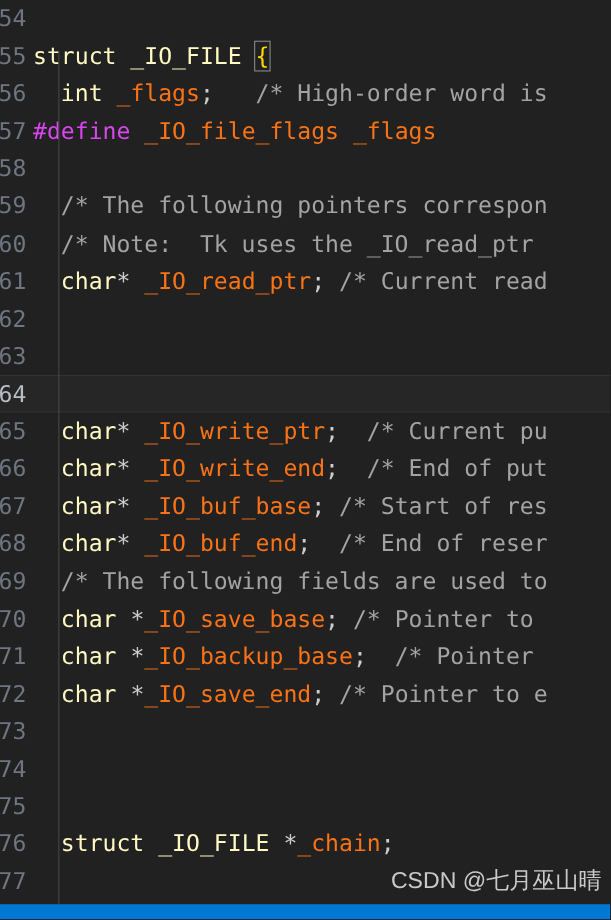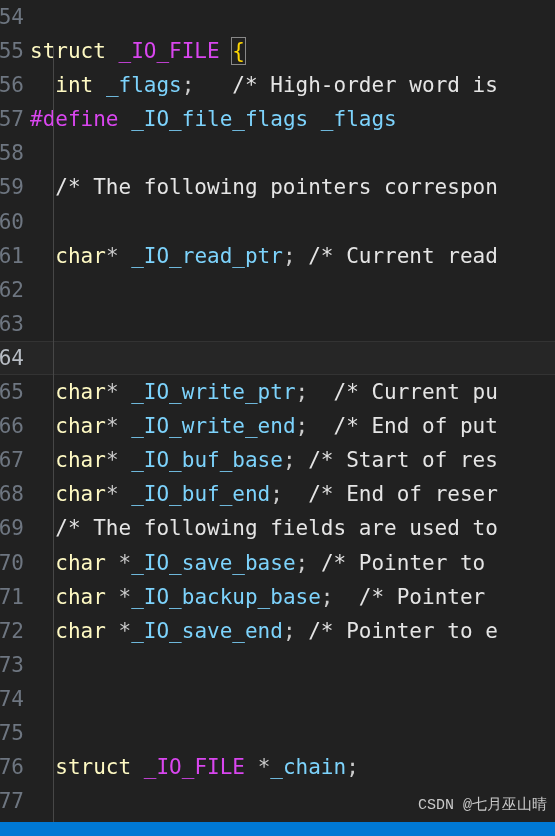--- a/index.html
+++ b/index.html
@@ -73,40 +73,40 @@
     left: 53px;
     top: 46px;
     width: 1px;
     height: 776px;
     background: #474747;
     z-index: 1;
   }
 
   
   .kw   { color: #fef9c3; }  
-  .type { color: #d946ef; }  
-  .id   { color: #7dd3fc; }  
+  .type { color: #fef9c3; }  
+  .id   { color: #f97316; }  
   .pp   { color: #d946ef; }  
-  .cmt  { color: #e5e5e5; text-align: right; }  
+  .cmt  { color: #a3a3a3; text-align: right; }  
   .punc { color: #cccccc; }  
   .brace{ color: #ffd700; }  
 
   .brace-match {
     outline: 1px solid #888888;
     padding: 1px 0;
   }
 
   
   #watermark {
     position: absolute;
     right: 8px;
     bottom: 22px;
     color: #d8d8d8;
-    font-size: 15px;
-    font-family: Liberation Mono, monospace;
+    font-size: 21px;
+    font-family: Liberation Sans, sans-serif;
     opacity: 0.92;
     z-index: 5;
     white-space: pre;
   }
 
   
   #status-bar {
     position: absolute;
     left: 0;
     bottom: 0;
@@ -123,21 +123,21 @@
 
   <div id="code-area">
     <div id="indent-guide"></div>
     <div id="lines-container">
         <div class="line"><div class="gutter">554</div><div class="content"></div></div>
         <div class="line"><div class="gutter">555</div><div class="content"><span class="kw">struct</span><span class="punc"> </span><span class="type">_IO_FILE</span><span class="punc"> </span><span class="brace brace-match">{</span></div></div>
         <div class="line"><div class="gutter">556</div><div class="content"><span class="punc">  </span><span class="kw">int</span><span class="punc"> </span><span class="id">_flags</span><span class="punc">;</span><span class="punc">   </span><span class="cmt">/* High-order word is</span></div></div>
         <div class="line"><div class="gutter">557</div><div class="content"><span class="pp">#define</span><span class="punc"> </span><span class="id">_IO_file_flags</span><span class="punc"> </span><span class="id">_flags</span></div></div>
         <div class="line"><div class="gutter">558</div><div class="content"></div></div>
         <div class="line"><div class="gutter">559</div><div class="content"><span class="punc">  </span><span class="cmt">/* The following pointers correspon</span></div></div>
-        <div class="line"><div class="gutter">560</div></div>
+        <div class="line"><div class="gutter">560</div><div class="content"><span class="punc">  </span><span class="cmt">/* Note:  Tk uses the _IO_read_ptr</span></div></div>
         <div class="line"><div class="gutter">561</div><div class="content"><span class="punc">  </span><span class="kw">char</span><span class="punc">*</span><span class="punc"> </span><span class="id">_IO_read_ptr</span><span class="punc">;</span><span class="punc"> </span><span class="cmt">/* Current read</span></div></div>
         <div class="line"><div class="gutter">562</div></div>
         <div class="line"><div class="gutter">563</div></div>
         <div class="line current"><div class="gutter">564</div></div>
         <div class="line"><div class="gutter">565</div><div class="content"><span class="punc">  </span><span class="kw">char</span><span class="punc">*</span><span class="punc"> </span><span class="id">_IO_write_ptr</span><span class="punc">;</span><span class="punc">  </span><span class="cmt">/* Current pu</span></div></div>
         <div class="line"><div class="gutter">566</div><div class="content"><span class="punc">  </span><span class="kw">char</span><span class="punc">*</span><span class="punc"> </span><span class="id">_IO_write_end</span><span class="punc">;</span><span class="punc">  </span><span class="cmt">/* End of put</span></div></div>
         <div class="line"><div class="gutter">567</div><div class="content"><span class="punc">  </span><span class="kw">char</span><span class="punc">*</span><span class="punc"> </span><span class="id">_IO_buf_base</span><span class="punc">;</span><span class="punc"> </span><span class="cmt">/* Start of res</span></div></div>
         <div class="line"><div class="gutter">568</div><div class="content"><span class="punc">  </span><span class="kw">char</span><span class="punc">*</span><span class="punc"> </span><span class="id">_IO_buf_end</span><span class="punc">;</span><span class="punc">  </span><span class="cmt">/* End of reser</span></div></div>
         <div class="line"><div class="gutter">569</div><div class="content"><span class="punc">  </span><span class="cmt">/* The following fields are used to</span></div></div>
         <div class="line"><div class="gutter">570</div><div class="content"><span class="punc">  </span><span class="kw">char</span><span class="punc"> </span><span class="punc">*</span><span class="id">_IO_save_base</span><span class="punc">;</span><span class="punc"> </span><span class="cmt">/* Pointer to</span></div></div>

